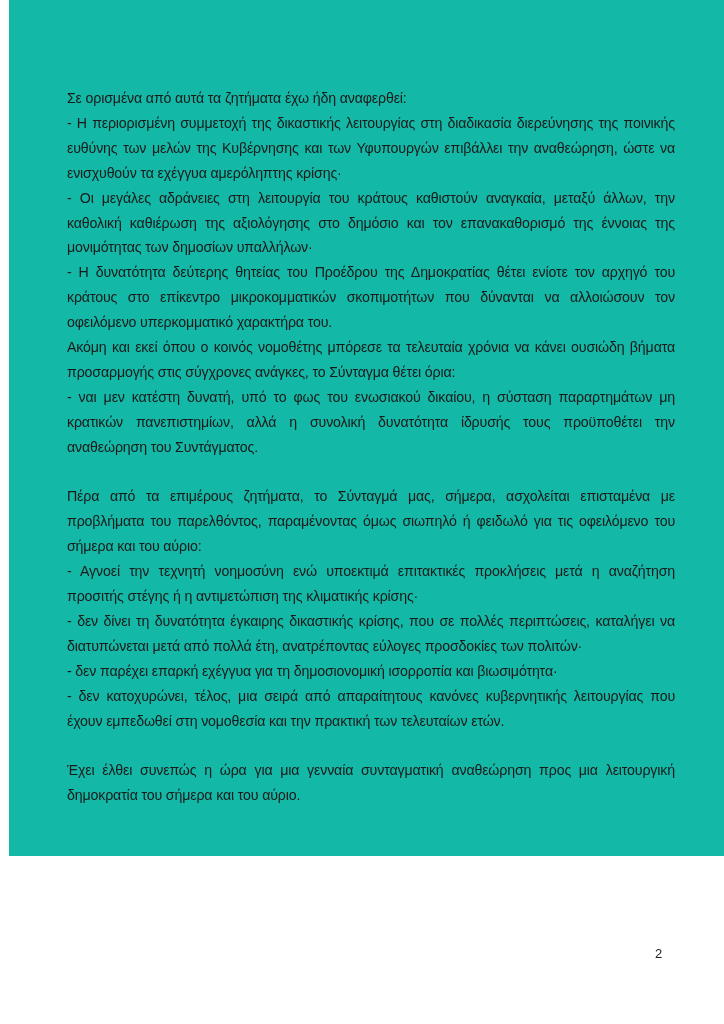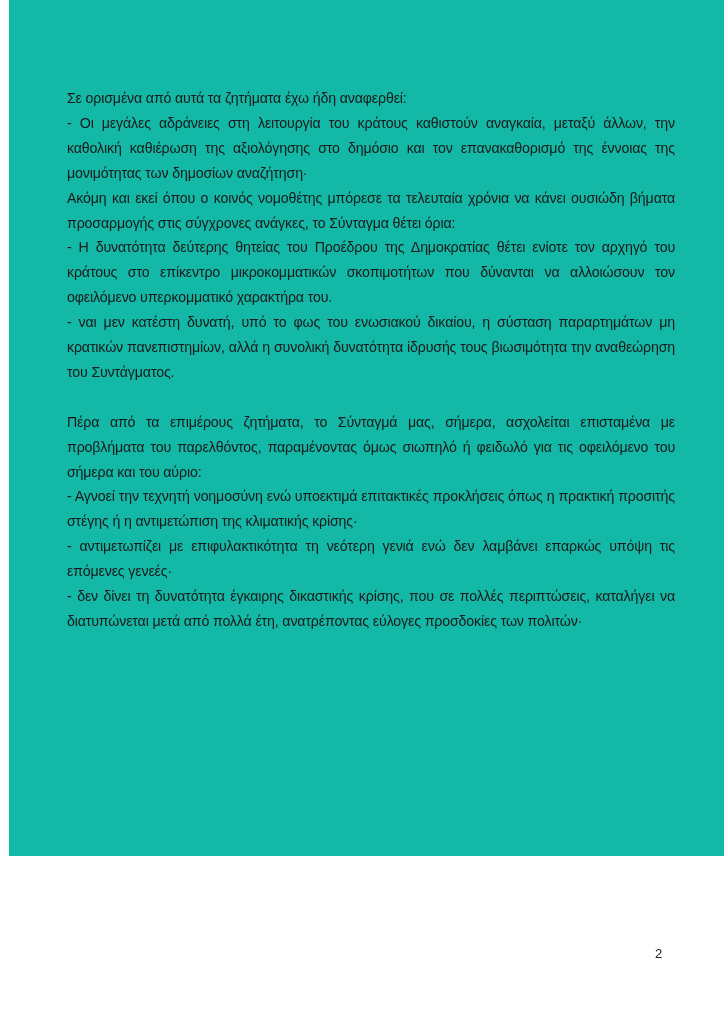--- a/index.html
+++ b/index.html
@@ -17,25 +17,28 @@
     position: absolute; left: 646px; top: 946px;
     font-family: "Liberation Sans", sans-serif; font-size: 13px; color: #222;
   }
 </style>
 </head>
 <body>
 
 <div class="page">
   <div class="content">
     <p class="p">Σε ορισμένα από αυτά τα ζητήματα έχω ήδη αναφερθεί:</p>
-    <p class="p">- Οι μεγάλες αδράνειες στη λειτουργία του κράτους καθιστούν αναγκαία, μεταξύ άλλων, την καθολική καθιέρωση της αξιολόγησης στο δημόσιο και τον επανακαθορισμό της έννοιας της μονιμότητας των δημοσίων αναζήτηση·</p>
+    <p class="p">- Η περιορισμένη συμμετοχή της δικαστικής λειτουργίας στη διαδικασία διερεύνησης της ποινικής ευθύνης των μελών της Κυβέρνησης και των Υφυπουργών επιβάλλει την αναθεώρηση, ώστε να ενισχυθούν τα εχέγγυα αμερόληπτης κρίσης·</p>
+    <p class="p">- Οι μεγάλες αδράνειες στη λειτουργία του κράτους καθιστούν αναγκαία, μεταξύ άλλων, την καθολική καθιέρωση της αξιολόγησης στο δημόσιο και τον επανακαθορισμό της έννοιας της μονιμότητας των δημοσίων υπαλλήλων·</p>
+    <p class="p">- Η δυνατότητα δεύτερης θητείας του Προέδρου της Δημοκρατίας θέτει ενίοτε τον αρχηγό του κράτους στο επίκεντρο μικροκομματικών σκοπιμοτήτων που δύνανται να αλλοιώσουν τον οφειλόμενο υπερκομματικό χαρακτήρα του.</p>
     <p class="p">Ακόμη και εκεί όπου ο κοινός νομοθέτης μπόρεσε τα τελευταία χρόνια να κάνει ουσιώδη βήματα προσαρμογής στις σύγχρονες ανάγκες, το Σύνταγμα θέτει όρια:</p>
-    <p class="p">- Η δυνατότητα δεύτερης θητείας του Προέδρου της Δημοκρατίας θέτει ενίοτε τον αρχηγό του κράτους στο επίκεντρο μικροκομματικών σκοπιμοτήτων που δύνανται να αλλοιώσουν τον οφειλόμενο υπερκομματικό χαρακτήρα του.</p>
-    <p class="p">- ναι μεν κατέστη δυνατή, υπό το φως του ενωσιακού δικαίου, η σύσταση παραρτημάτων μη κρατικών πανεπιστημίων, αλλά η συνολική δυνατότητα ίδρυσής τους βιωσιμότητα την αναθεώρηση του Συντάγματος.</p>
+    <p class="p">- ναι μεν κατέστη δυνατή, υπό το φως του ενωσιακού δικαίου, η σύσταση παραρτημάτων μη κρατικών πανεπιστημίων, αλλά η συνολική δυνατότητα ίδρυσής τους προϋποθέτει την αναθεώρηση του Συντάγματος.</p>
     <div class="gap"></div>
     <p class="p">Πέρα από τα επιμέρους ζητήματα, το Σύνταγμά μας, σήμερα, ασχολείται επισταμένα με προβλήματα του παρελθόντος, παραμένοντας όμως σιωπηλό ή φειδωλό για τις οφειλόμενο του σήμερα και του αύριο:</p>
-    <p class="p">- Αγνοεί την τεχνητή νοημοσύνη ενώ υποεκτιμά επιτακτικές προκλήσεις όπως η πρακτική προσιτής στέγης ή η αντιμετώπιση της κλιματικής κρίσης·</p>
-    <p class="p">- αντιμετωπίζει με επιφυλακτικότητα τη νεότερη γενιά ενώ δεν λαμβάνει επαρκώς υπόψη τις επόμενες γενεές·</p>
+    <p class="p">- Αγνοεί την τεχνητή νοημοσύνη ενώ υποεκτιμά επιτακτικές προκλήσεις μετά η αναζήτηση προσιτής στέγης ή η αντιμετώπιση της κλιματικής κρίσης·</p>
     <p class="p">- δεν δίνει τη δυνατότητα έγκαιρης δικαστικής κρίσης, που σε πολλές περιπτώσεις, καταλήγει να διατυπώνεται μετά από πολλά έτη, ανατρέποντας εύλογες προσδοκίες των πολιτών·</p>
+    <p class="p">- δεν παρέχει επαρκή εχέγγυα για τη δημοσιονομική ισορροπία και βιωσιμότητα·</p>
+    <p class="p">- δεν κατοχυρώνει, τέλος, μια σειρά από απαραίτητους κανόνες κυβερνητικής λειτουργίας που έχουν εμπεδωθεί στη νομοθεσία και την πρακτική των τελευταίων ετών.</p>
     <div class="gap"></div>
+    <p class="p">Έχει έλθει συνεπώς η ώρα για μια γενναία συνταγματική αναθεώρηση προς μια λειτουργική δημοκρατία του σήμερα και του αύριο.</p>
   </div>
   <div class="pagenum">2</div>
 </div>
 
 </body></html>

